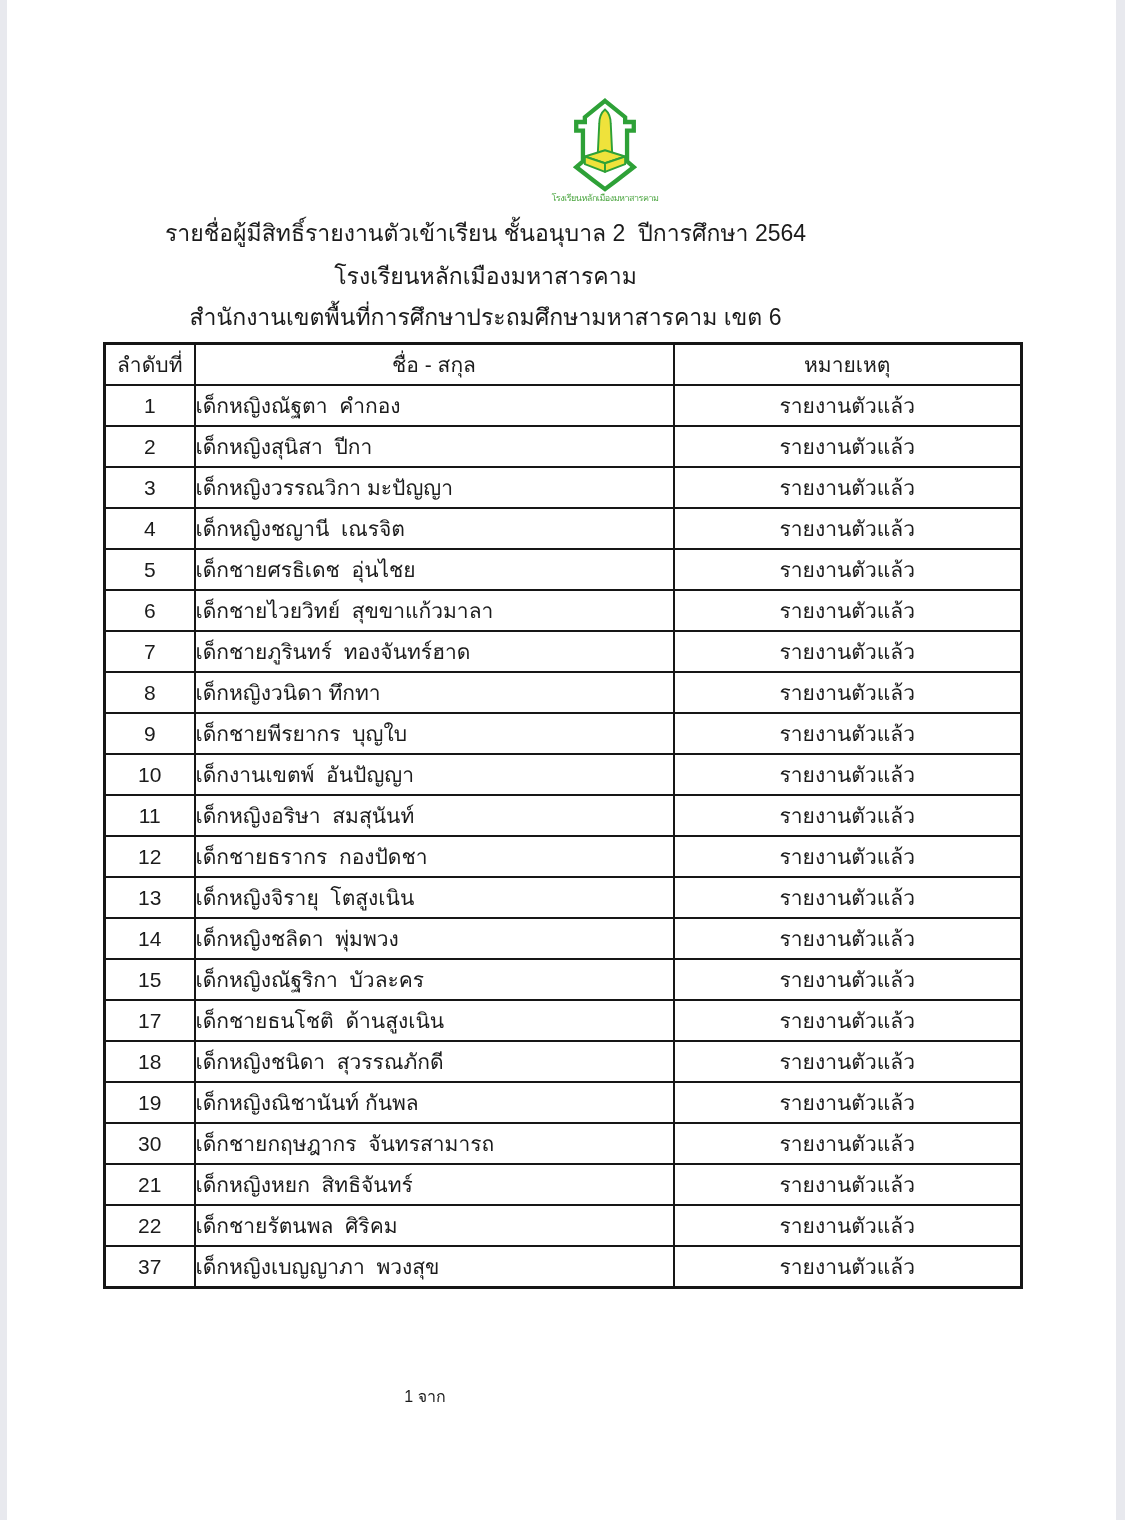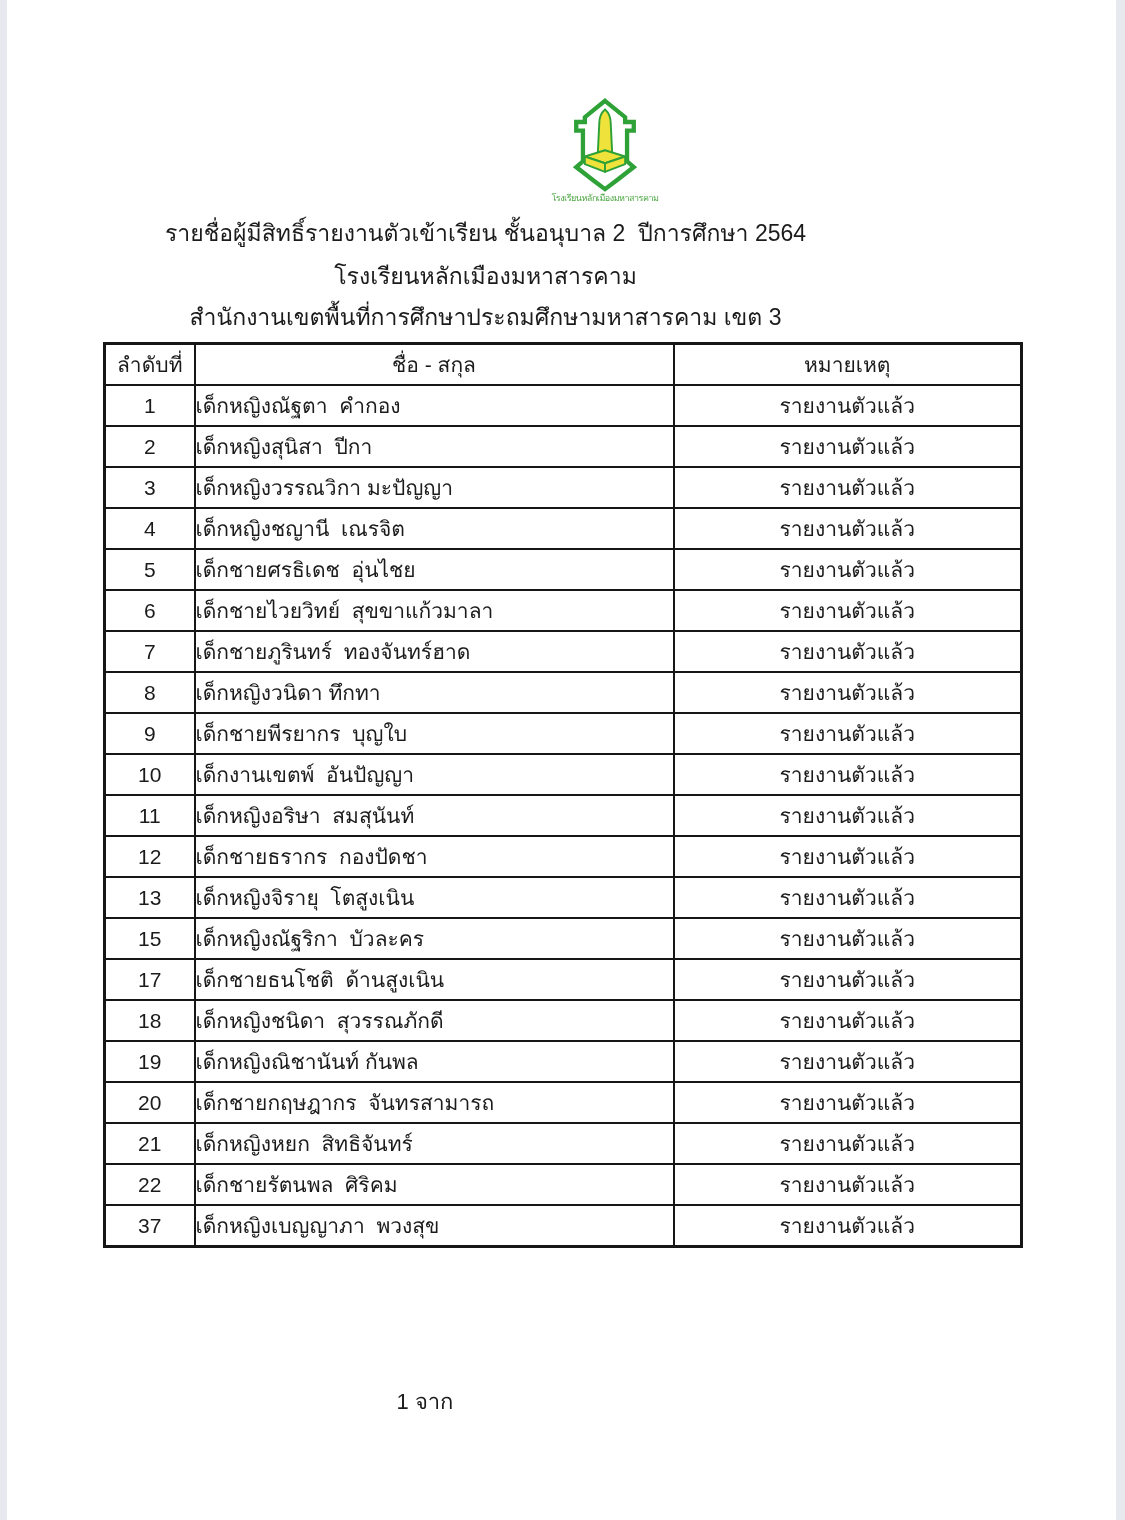--- a/index.html
+++ b/index.html
@@ -66,21 +66,21 @@
   .roster td.name-cell {
     text-align: left;
     padding-left: 0;
     white-space: pre-wrap;
   }
 
   
   .page-footer {
     position: absolute; top: 1384px; left: 0; width: 850px;
     text-align: center;
-    font-size: 22px;
+    font-size: 16px;
   }
 </style>
 </head>
 <body>
 
 <div class="edge left"></div>
 <div class="edge right"></div>
 
 <div class="logo-wrap">
   <svg width="96" height="94" viewBox="0 0 100 98">
@@ -92,21 +92,21 @@
     <path d="M29 61 L50 54.5 L71 61 L50 68 Z" fill="#efe23b" stroke="#2ea137" stroke-width="2" stroke-linejoin="round"></path>
 
     <path d="M29 61 L29 69 L50 77 L50 68 Z" fill="#efe23b" stroke="#2ea137" stroke-width="2" stroke-linejoin="round"></path>
     <path d="M71 61 L71 69 L50 77 L50 68 Z" fill="#efe23b" stroke="#2ea137" stroke-width="2" stroke-linejoin="round"></path>
   </svg>
   <div class="logo-caption">โรงเรียนหลักเมืองมหาสารคาม</div>
 </div>
 
 <div class="title-line t1">รายชื่อผู้มีสิทธิ์รายงานตัวเข้าเรียน ชั้นอนุบาล 2  ปีการศึกษา 2564</div>
 <div class="title-line t2">โรงเรียนหลักเมืองมหาสารคาม</div>
-<div class="title-line t3">สำนักงานเขตพื้นที่การศึกษาประถมศึกษามหาสารคาม เขต 3</div>
+<div class="title-line t3">สำนักงานเขตพื้นที่การศึกษาประถมศึกษามหาสารคาม เขต 6</div>
 
 <table class="roster">
   <colgroup>
     <col class="c-no">
       <col class="c-name">
       <col class="c-remark">
   </colgroup>
   <thead>
     <tr>
       <th>ลำดับที่</th>
@@ -174,41 +174,46 @@
         <td>12</td>
         <td class="name-cell">เด็กชายธรากร  กองปัดชา</td>
         <td>รายงานตัวแล้ว</td>
       </tr>
       <tr>
         <td>13</td>
         <td class="name-cell">เด็กหญิงจิรายุ  โตสูงเนิน</td>
         <td>รายงานตัวแล้ว</td>
       </tr>
       <tr>
+        <td>14</td>
+        <td class="name-cell">เด็กหญิงชลิดา  พุ่มพวง</td>
+        <td>รายงานตัวแล้ว</td>
+      </tr>
+      <tr>
         <td>15</td>
         <td class="name-cell">เด็กหญิงณัฐริกา  บัวละคร</td>
         <td>รายงานตัวแล้ว</td>
       </tr>
       <tr>
         <td>17</td>
         <td class="name-cell">เด็กชายธนโชติ  ด้านสูงเนิน</td>
         <td>รายงานตัวแล้ว</td>
       </tr>
       <tr>
         <td>18</td>
         <td class="name-cell">เด็กหญิงชนิดา  สุวรรณภักดี</td>
         <td>รายงานตัวแล้ว</td>
       </tr>
       <tr>
         <td>19</td>
         <td class="name-cell">เด็กหญิงณิชานันท์ กันพล</td>
         <td>รายงานตัวแล้ว</td>
       </tr>
       <tr>
-        <td>20</td>
+        <td>30</td>
         <td class="name-cell">เด็กชายกฤษฎากร  จันทรสามารถ</td>
         <td>รายงานตัวแล้ว</td>
       </tr>
       <tr>
         <td>21</td>
         <td class="name-cell">เด็กหญิงหยก  สิทธิจันทร์</td>
         <td>รายงานตัวแล้ว</td>
       </tr>
       <tr>
         <td>22</td>

